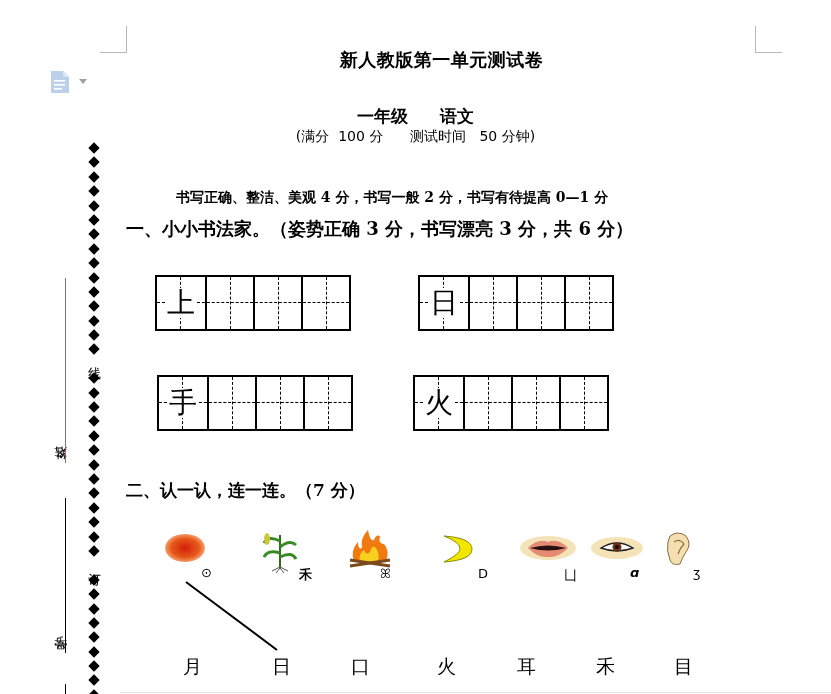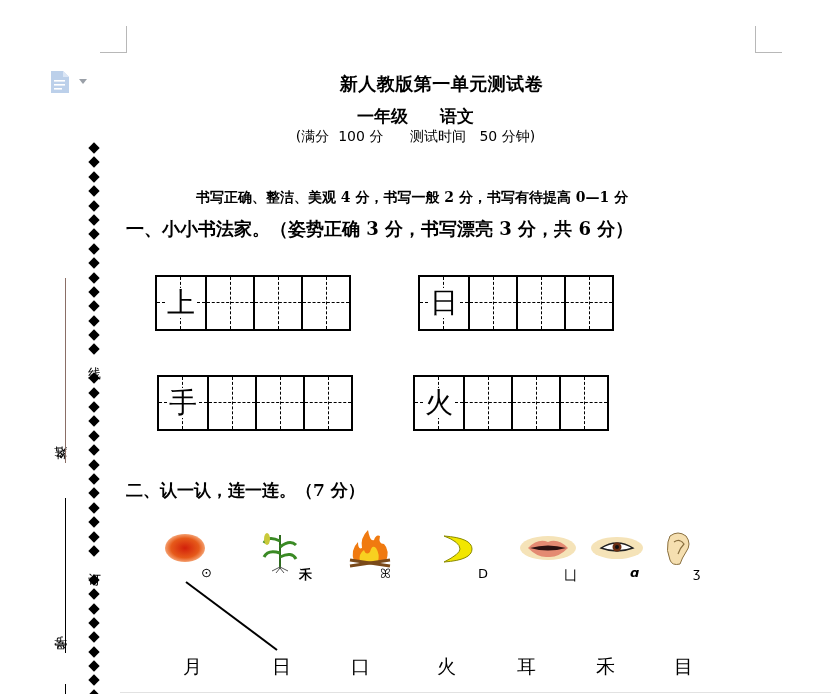--- a/index.html
+++ b/index.html
@@ -5,25 +5,25 @@
   html, body { margin:0; padding:0; }
   body { width:831px; height:694px; background:#ffffff; position:relative; overflow:hidden;
          font-family:"DejaVu Serif","Liberation Serif",serif; color:#000; }
   .abs { position:absolute; }
   .corner { position:absolute; border-color:#b8b8b8; border-style:solid; width:26px; height:26px; }
   .corner.tl { left:100px; top:26px; border-width:0 1px 1px 0; }
   .corner.tr { left:755px; top:26px; border-width:0 0 1px 1px; }
   .doc-icon { left:50px; top:70px; width:20px; height:24px; }
   .doc-arrow { left:79px; top:79px; width:0; height:0; border-left:4px solid transparent; border-right:4px solid transparent; border-top:5px solid #9aa0a8; }
   .title { left:0; width:831px; text-align:center; font-weight:bold; }
-  .t1 { top:72px; font-size:18px; letter-spacing:0.5px; padding-left:52px; box-sizing:border-box;font-family:Liberation Mono, monospace; }
+  .t1 { top:48px; font-size:18px; letter-spacing:0.5px; padding-left:52px; box-sizing:border-box;font-family:Liberation Mono, monospace; }
   .t2 { top:105px; font-size:17px; padding-left:0; }
   .t2 span { display:inline-block; }
   .t3 { top:128px; font-size:14px; font-weight:normal; font-family:"DejaVu Sans","Liberation Sans",sans-serif; }
-  .note { left:196px; top:189px; font-size:14px; font-weight:bold; }
+  .note { left:176px; top:189px; font-size:14px; font-weight:bold; }
   .sec1 { left:126px; top:217px; font-size:18px; font-weight:bold; }
   .sec2 { left:126px; top:479px; font-size:17px; font-weight:bold; }
   .grid { position:absolute; display:flex; border:2px solid #000; box-sizing:border-box; height:56px; }
   .cell { position:relative; width:48px; height:52px; box-sizing:border-box; }
   .cell + .cell { border-left:2px solid #000; }
   .cell::before { content:""; position:absolute; left:0; right:0; top:25px; border-top:1.5px dashed #000; }
   .cell::after { content:""; position:absolute; top:0; bottom:0; left:23px; border-left:1.5px dashed #000; }
   .cell .ch { position:absolute; left:0; top:0; width:100%; height:100%; display:flex; align-items:center; justify-content:center;
               font-size:28px; font-family:"DejaVu Serif","Liberation Serif",serif; z-index:2; background:transparent; }
   .cell .ch span { background:#fff; line-height:30px; padding:0 1px; }

